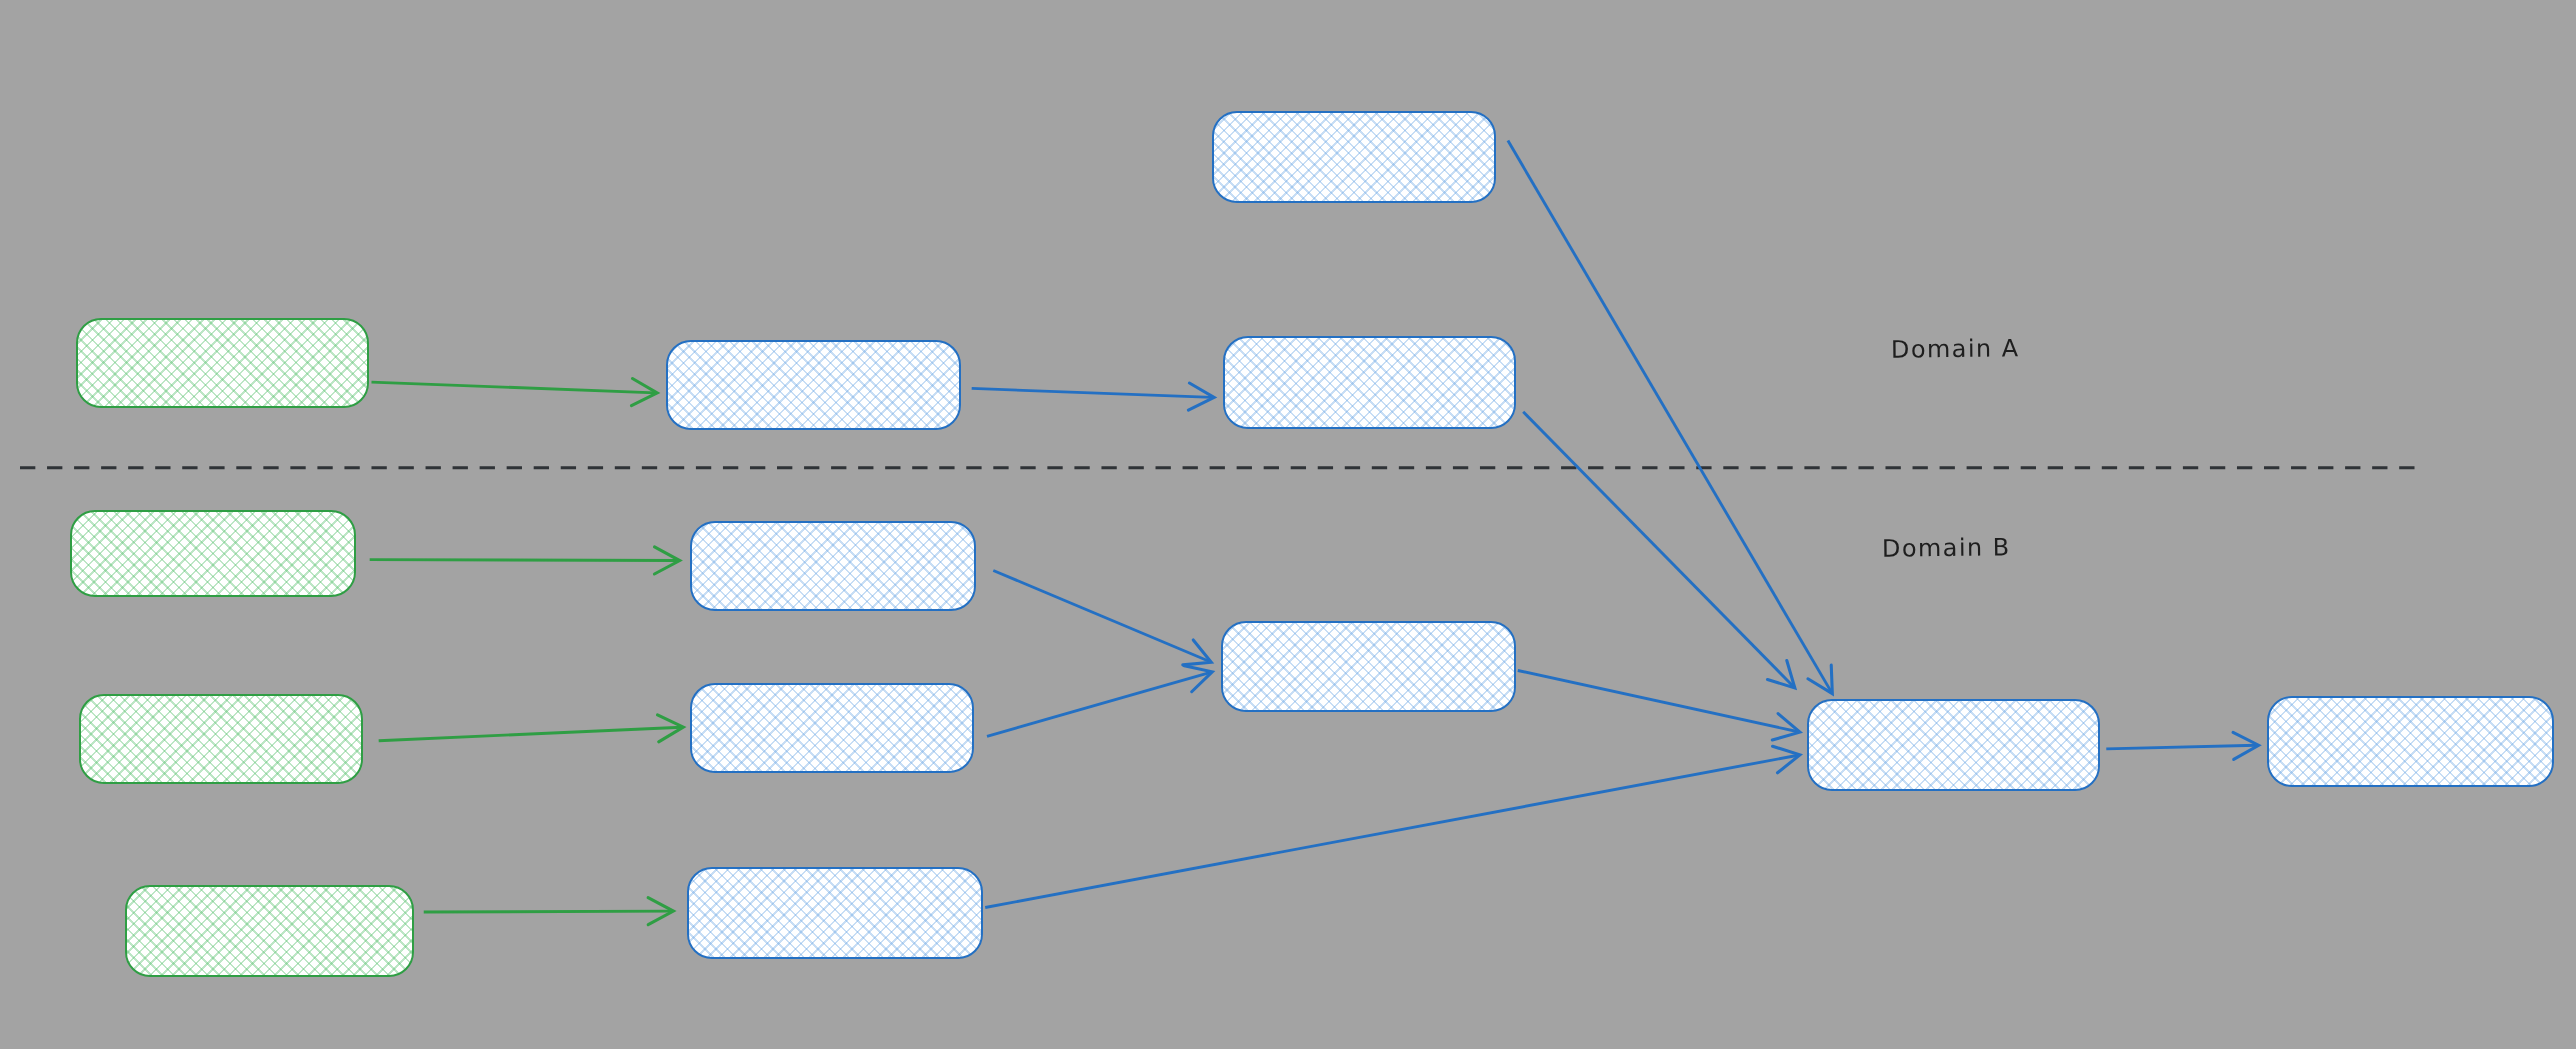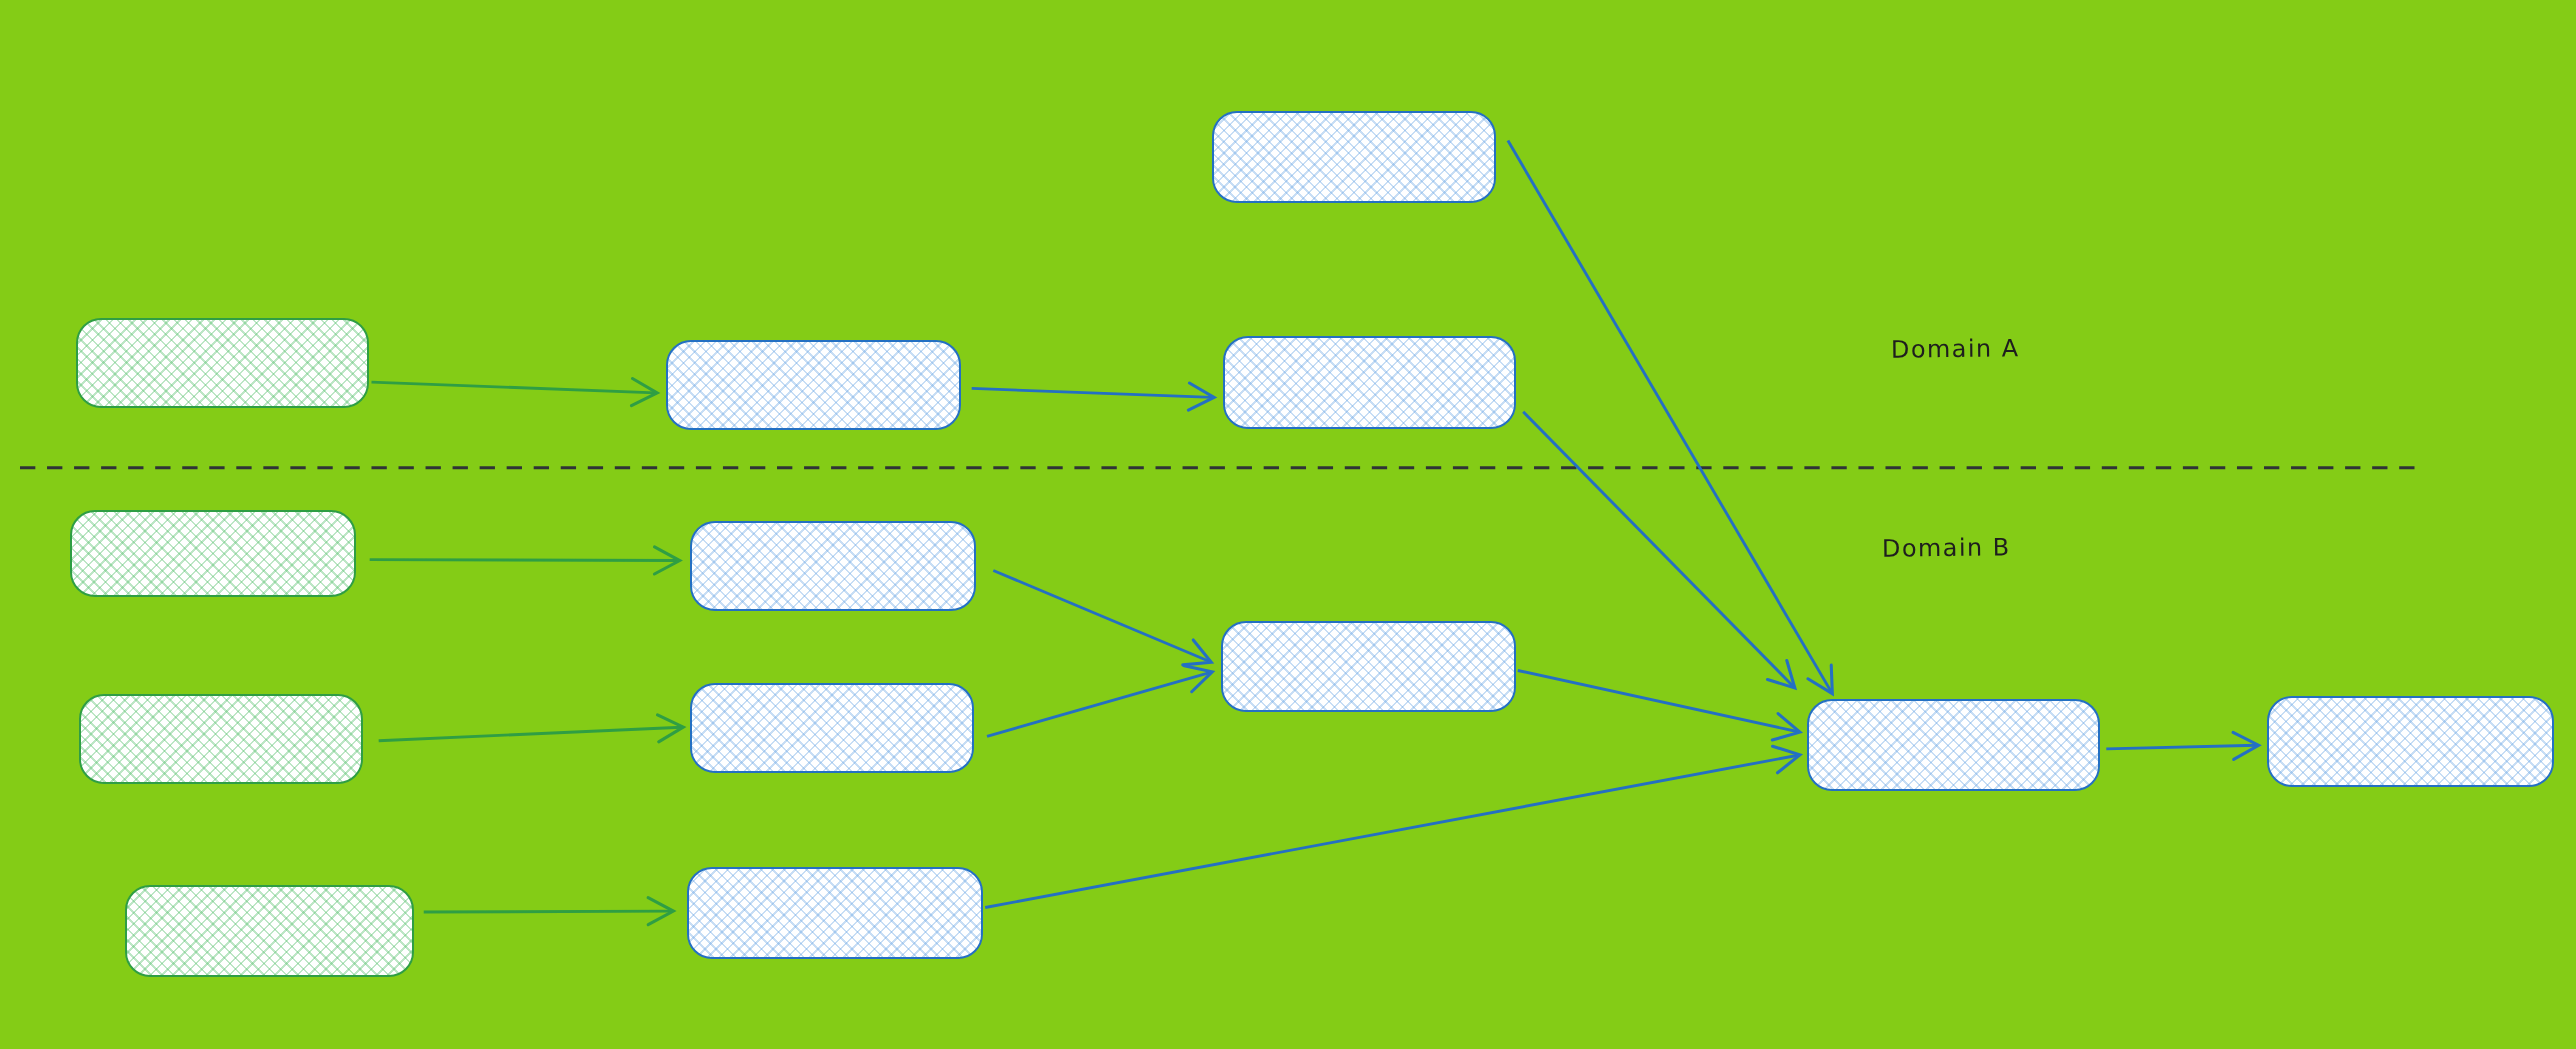--- a/index.html
+++ b/index.html
@@ -1,19 +1,19 @@
 <!DOCTYPE html>
 <html style="font-size:14.4px"><head>
 <meta charset="utf-8">
 <style>
   html,body{margin:0;padding:0;background:#ffffff;}
   .canvas{
     position:relative;
     width:2576px;height:1049px;
-    background:#84cc16;
+    background:#a3a3a3;
     overflow:hidden;
     font-family:"DejaVu Sans", sans-serif;
     text-align:center;
   }
   .node{
     position:absolute;
     border-radius:25px;
     box-sizing:border-box;
   }
   .node.green{

